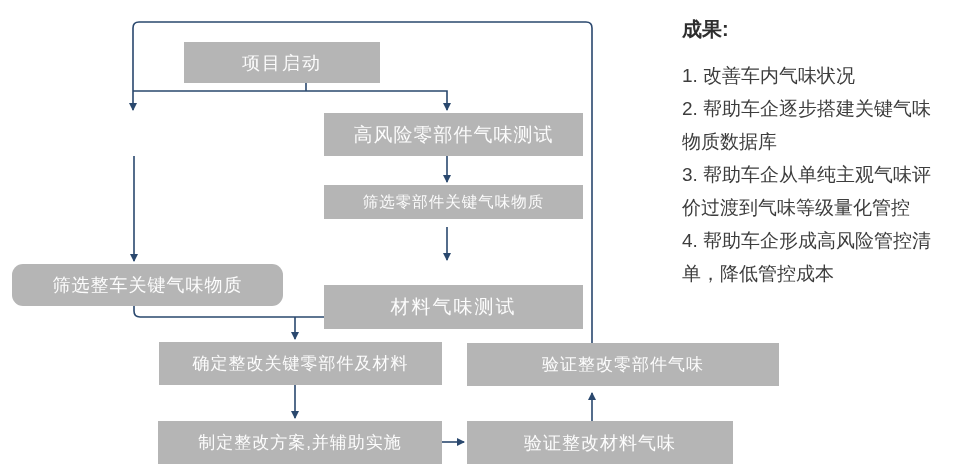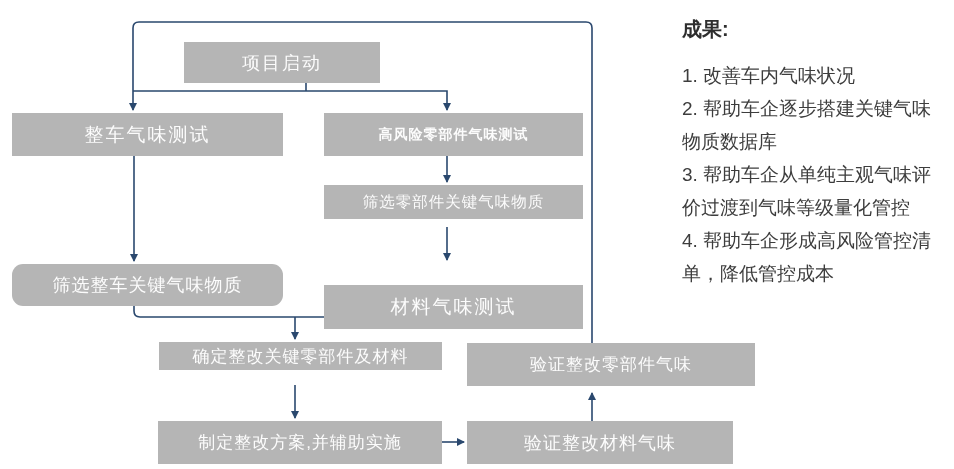--- a/index.html
+++ b/index.html
@@ -34,26 +34,26 @@
   .node{
     position:absolute;
     background:var(--node-fill);
     color:var(--node-text);
     display:flex;align-items:center;justify-content:center;
     text-align:center;
     white-space:nowrap;
   }
   .n0{left:184px;top:42px;width:196px;height:41px;font-size:18px;letter-spacing:2px;}
   .n1{left:12px;top:113px;width:271px;height:43px;font-size:19px;letter-spacing:2px;}
-  .n2{left:324px;top:113px;width:259px;height:43px;font-size:14px;letter-spacing:1px;font-weight:bold;}
+  .n2{left:324px;top:113px;width:259px;height:43px;font-size:19px;letter-spacing:1px;}
   .n3{left:324px;top:185px;width:259px;height:34px;font-size:15.5px;letter-spacing:1px;}
   .n4{left:12px;top:264px;width:271px;height:42px;font-size:18px;letter-spacing:1px;border-radius:11px;}
   .n5{left:324px;top:263px;width:259px;height:44px;font-size:19px;letter-spacing:2px;margin-top:22px;}
-  .n6{left:159px;top:342px;width:283px;height:28px;font-size:17px;letter-spacing:1px;}
-  .n7{left:467px;top:343px;width:288px;height:43px;font-size:17px;letter-spacing:1px;}
+  .n6{left:159px;top:342px;width:283px;height:43px;font-size:17px;letter-spacing:1px;}
+  .n7{left:467px;top:343px;width:312px;height:43px;font-size:17px;letter-spacing:1px;}
   .n8{left:158px;top:421px;width:284px;height:43px;font-size:17px;letter-spacing:1px;}
   .n9{left:467px;top:421px;width:266px;height:43px;font-size:18px;letter-spacing:1px;}
   .results{
     position:absolute;
     left:682px;top:14px;width:256px;
     color:var(--panel-text);
   }
   .results-heading{
     font-size:20px;
     font-weight:bold;
@@ -95,21 +95,20 @@
     <path d="M295 317 L295 339" marker-end="url(#arw)"></path>
 
     <path d="M295 385 L295 418" marker-end="url(#arw)"></path>
 
     <path d="M442 442 L464 442" marker-end="url(#arw)"></path>
 
     <path d="M592 421 L592 393" marker-end="url(#arw)"></path>
   </svg>
 
   <div class="node n0">项目启动</div>
-  <div class="node n1">整车气味测试</div>
   <div class="node n2">高风险零部件气味测试</div>
   <div class="node n3">筛选零部件关键气味物质</div>
   <div class="node n4">筛选整车关键气味物质</div>
   <div class="node n5">材料气味测试</div>
   <div class="node n6">确定整改关键零部件及材料</div>
   <div class="node n7">验证整改零部件气味</div>
   <div class="node n8">制定整改方案,并辅助实施</div>
   <div class="node n9">验证整改材料气味</div>
 
   <div class="results">

